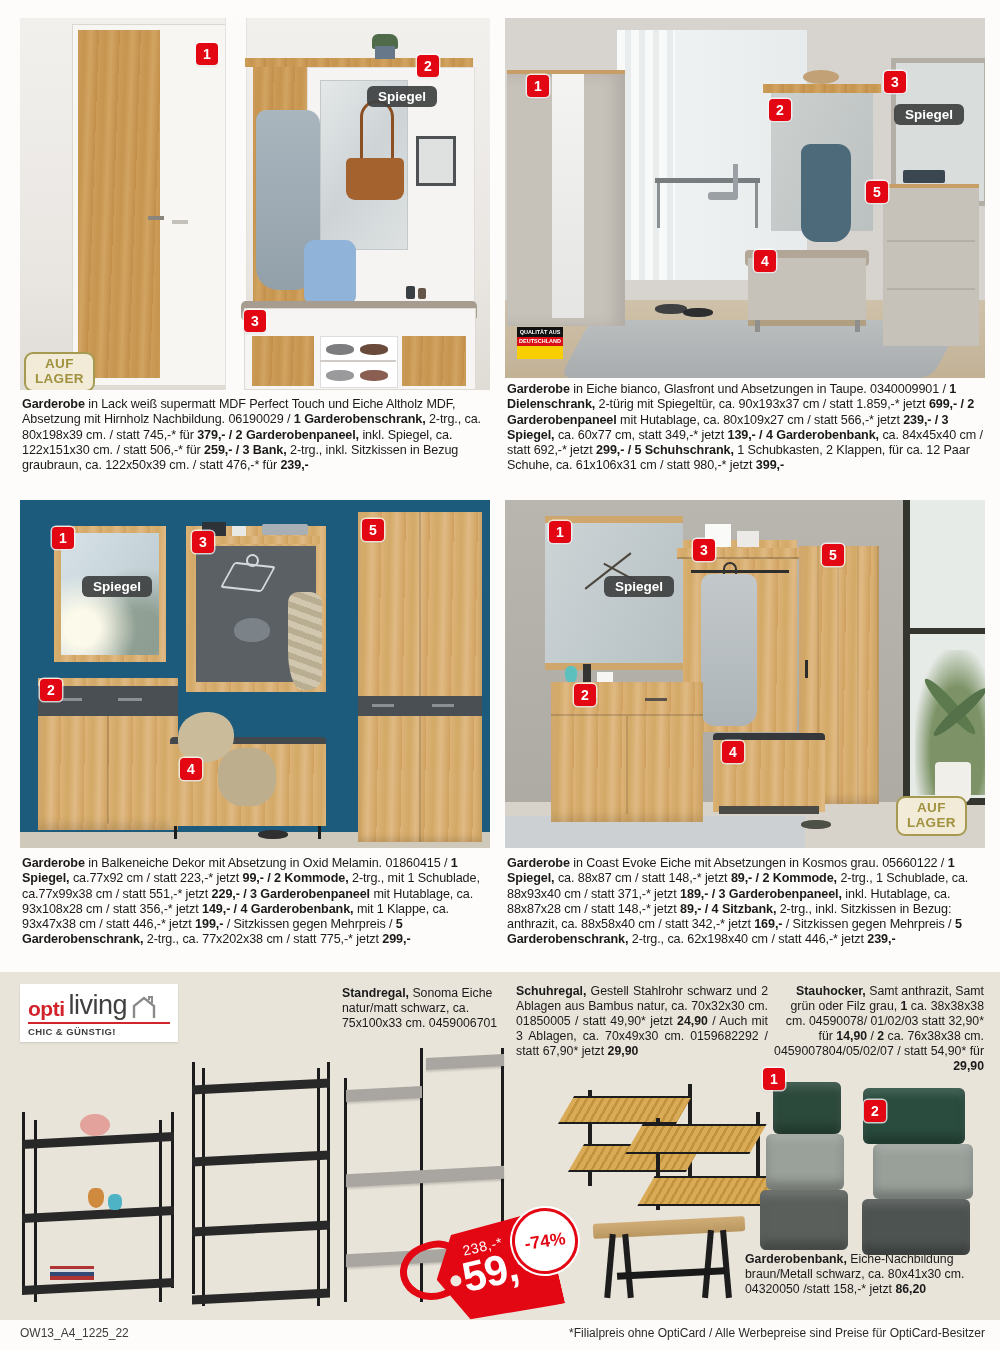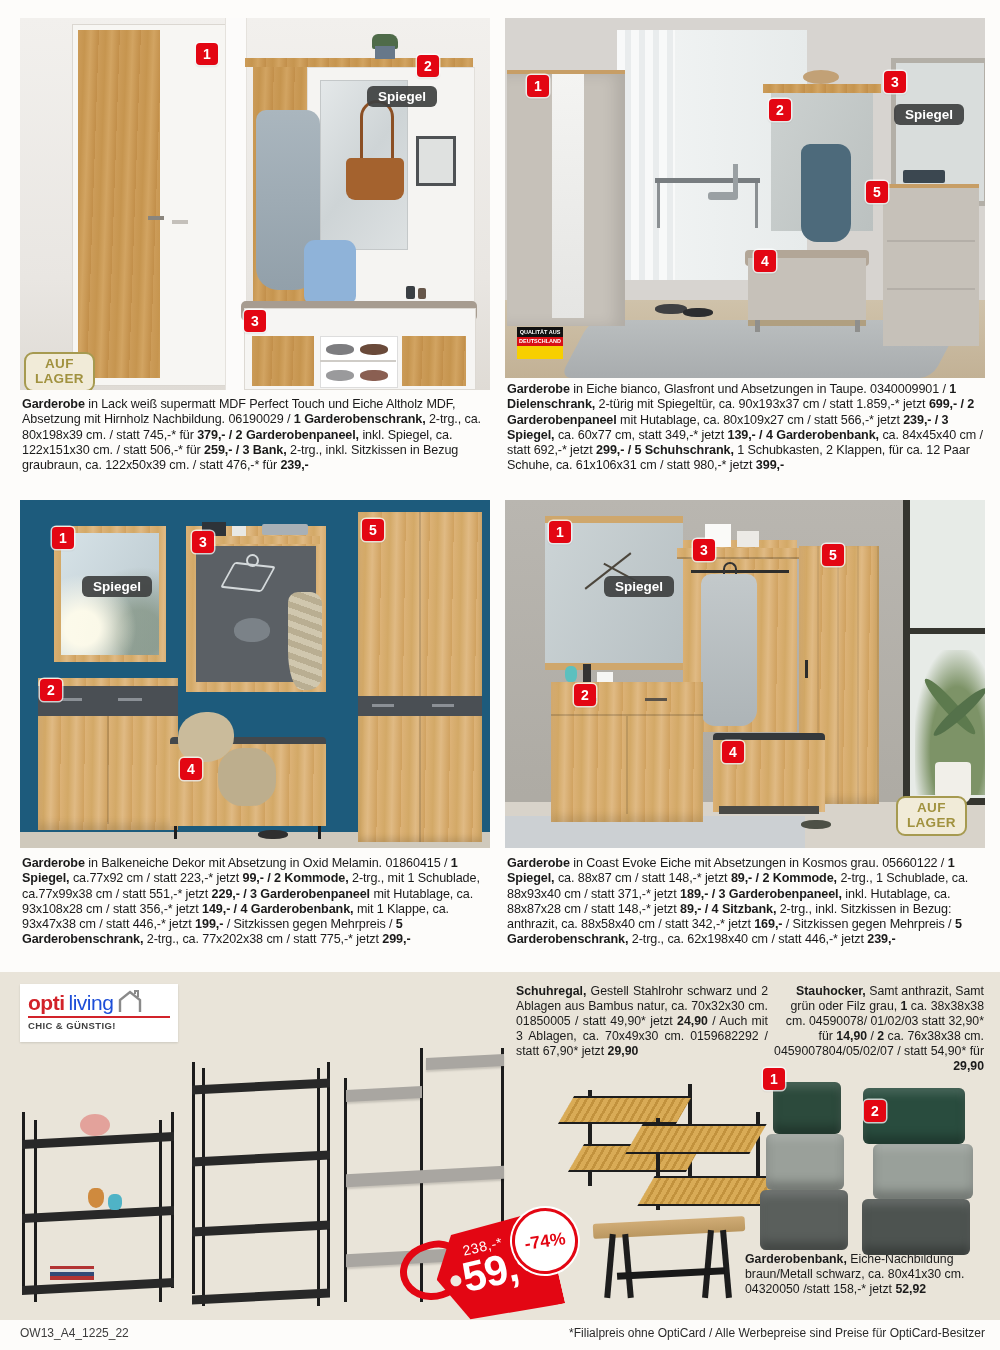--- a/index.html
+++ b/index.html
@@ -154,21 +154,21 @@
   
   #desc1{left:22px;top:397px;width:466px;}
   #desc2{left:507px;top:382px;width:476px;}
   #desc3{left:22px;top:856px;width:466px;}
   #desc4{left:507px;top:856px;width:476px;}
   
   #bottom{left:0;top:972px;width:1000px;height:348px;background:#e9e4d9;}
   #optibox{left:20px;top:12px;width:158px;height:58px;background:#fff;box-shadow:0 1px 2px rgba(0,0,0,.12);padding:6px 8px 0;box-sizing:border-box;}
   #optibox .row{display:flex;align-items:flex-end;border-bottom:2px solid #d2232a;padding-bottom:1px;}
   #optibox .opti{color:#d2232a;font-weight:bold;font-size:21px;letter-spacing:-.5px;}
-  #optibox .living{color:#1d4ed8;font-size:21px;letter-spacing:-.5px;margin-left:4px;}
+  #optibox .living{color:#404040;font-size:27px;letter-spacing:-.5px;margin-left:4px;}
   #optibox .tag{font-size:9.5px;color:#3f3f3f;font-weight:bold;letter-spacing:.4px;margin-top:2px;}
   #optibox svg{margin-left:4px;margin-bottom:1px;}
   .bdesc{position:absolute;font-size:12.3px;line-height:1.22;}
   .bdesc b{font-weight:bold;}
   #p1text{left:22px;top:74px;width:160px;}
   #p2text{left:186px;top:14px;width:152px;}
   #p3text{left:342px;top:14px;width:162px;}
   #p4text{left:516px;top:12px;width:252px;text-align:justify;}
   #p5text{left:770px;top:12px;width:214px;text-align:right;}
   #p6text{left:745px;top:280px;width:240px;}
@@ -387,23 +387,24 @@
         <span class="opti">opti</span>
         <span class="living">living</span>
         <svg width="26" height="24" viewBox="0 0 26 24">
           <path d="M3 22 L3 10 L13 2 L23 10 L23 22" fill="none" stroke="#8a8a8a" stroke-width="2.4"></path>
           <path d="M18 4 L18 1 L21 1 L21 7" fill="none" stroke="#8a8a8a" stroke-width="2"></path>
         </svg>
       </div>
       <div class="tag">CHIC &amp; GÜNSTIG!</div>
     </div>
 
+    <div class="bdesc" id="p3text"><b>Standregal,</b><span> Sonoma Eiche natur/matt schwarz, ca. 75x100x33 cm. 0459006701</span></div>
     <div class="bdesc" id="p4text"><b>Schuhregal,</b><span> Gestell Stahlrohr schwarz und 2 Ablagen aus Bambus natur, ca. 70x32x30 cm. 01850005 / statt 49,90* jetzt </span><b>24,90</b><span> / Auch mit 3 Ablagen, ca. 70x49x30 cm. 0159682292 / statt 67,90* jetzt </span><b>29,90</b></div>
     <div class="bdesc" id="p5text"><b>Stauhocker,</b><span> Samt anthrazit, Samt grün oder Filz grau, </span><b>1</b><span> ca. 38x38x38 cm. 04590078/ 01/02/03 statt 32,90* für </span><b>14,90</b><span> / </span><b>2</b><span> ca. 76x38x38 cm. 0459007804/05/02/07 / statt 54,90* für </span><b>29,90</b></div>
-    <div class="bdesc" id="p6text"><b>Garderobenbank,</b><span> Eiche-Nachbildung braun/Metall schwarz, ca. 80x41x30 cm. 04320050 /statt 158,-* jetzt </span><b>52,92</b></div>
+    <div class="bdesc" id="p6text"><b>Garderobenbank,</b><span> Eiche-Nachbildung braun/Metall schwarz, ca. 80x41x30 cm. 04320050 /statt 158,-* jetzt </span><b>86,20</b></div>
 
     <div class="abs" id="shelf3">
       <div class="post" style="left:12px;top:8px;width:3px;height:182px;"></div>
       <div class="post" style="right:12px;top:8px;width:3px;height:182px;"></div>
       <div class="post" style="left:0;top:0;width:3px;height:176px;"></div>
       <div class="post" style="right:0;top:0;width:3px;height:176px;"></div>
       <div class="mshelf" style="left:0;top:24px;width:152px;height:9px;"></div>
       <div class="mshelf" style="left:0;top:98px;width:152px;height:9px;"></div>
       <div class="mshelf" style="left:0;top:170px;width:152px;height:9px;"></div>
       <div class="abs" style="left:58px;top:2px;width:30px;height:22px;background:#e3a29b;border-radius:50%;"></div>

